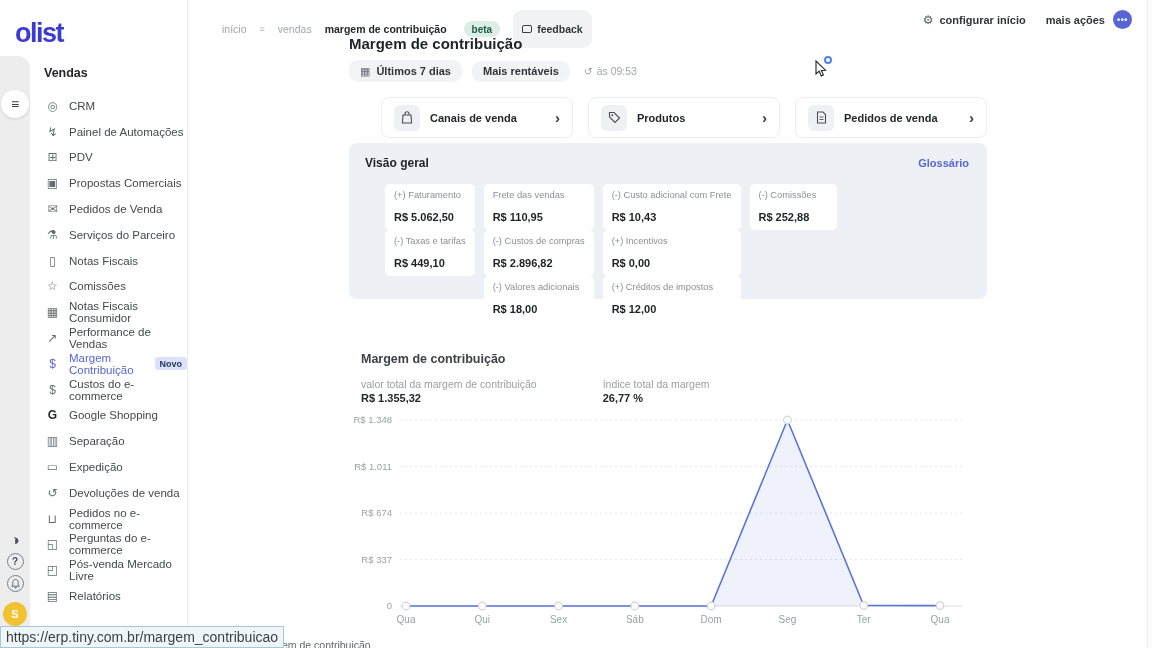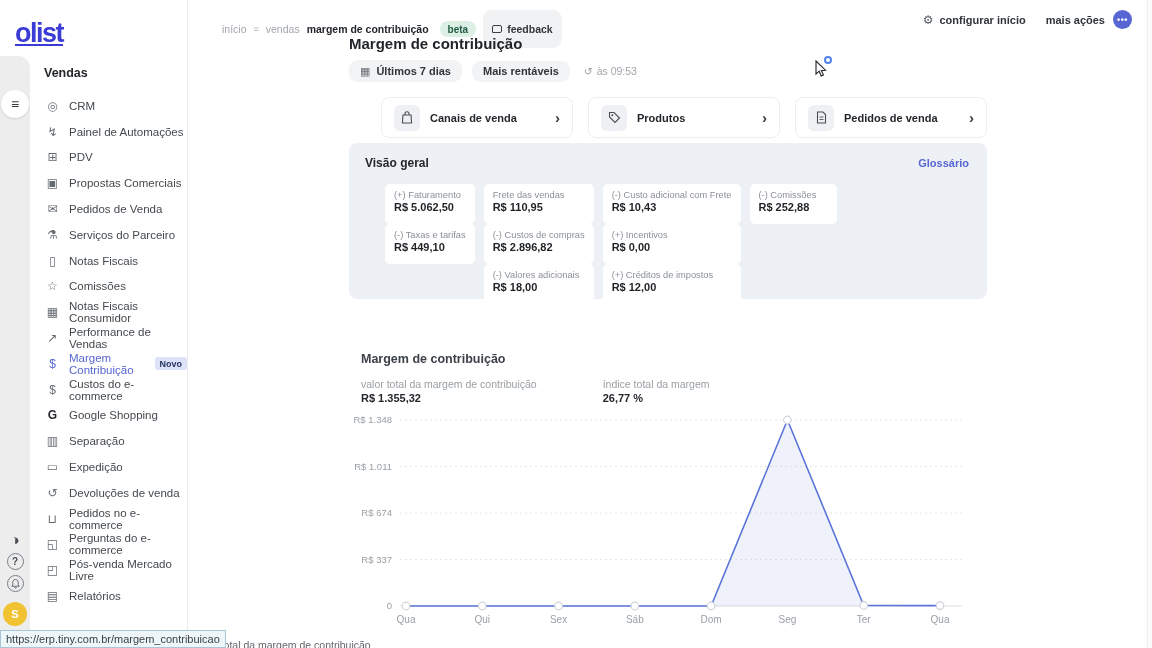--- a/index.html
+++ b/index.html
@@ -38,21 +38,21 @@
     flex:0 0 15px; }
   .nav-item.active { color:#5766d2; }
   .nav-item.active .icon { color:#5766d2; }
   .badge-novo { background:#dbe2f9; color:#28355f; font-size:9px; font-weight:bold;
     padding:1.5px 5px; border-radius:3px; margin-left:12px; }
 
   
   .main { position:absolute; left:189px; top:0; right:0; bottom:0; background:#fff; }
 
   .breadcrumb { position:absolute; left:33px; top:10px; display:flex;
-    align-items:center; gap:7px; font-size:10.5px; }
+    align-items:center; gap:13px; font-size:10.5px; }
   .crumb { color:#a2a7ac; cursor:pointer; }
   .crumb-sep { color:#b4b9be; font-size:9px; }
   .crumb-current { color:#23272c; font-weight:bold; cursor:pointer; }
   .badge-beta { background:#dcefe5; color:#1e5c41; font-size:10px; font-weight:bold;
     padding:2.5px 8px; border-radius:9px; margin-left:4px; }
   .feedback-pill { display:flex; align-items:center; gap:5px; background:#f1f2f3;
     border-radius:9px; padding:13px 9px; font-size:10.5px; font-weight:bold;
     color:#2f353a; cursor:pointer; }
   .bubble-icon { width:10px; height:8px; border:1.2px solid #3a3f45;
     border-radius:2px 2px 2px 0; }
@@ -92,54 +92,54 @@
   .overview { position:absolute; left:160px; top:143px; width:638px; height:156px;
     background:#edf0f5; border-radius:8px; }
   .overview-head { display:flex; justify-content:space-between; align-items:center;
     padding:13px 18px 8px 16px; }
   .overview-title { font-size:12px; font-weight:bold; color:#23272c; }
   .glossary-link { font-size:11px; font-weight:bold; color:#5766d2; cursor:pointer; }
   .kpi-grid { display:grid; grid-template-columns:repeat(4,1fr); gap:0 9px;
     margin:6px 150px 0 36px; width:452px; }
   .kpi-card { background:#fff; border-radius:5px; padding:6px 9px 7px; min-height:40px; }
   .kpi-label { font-size:9.3px; color:#8a9097; white-space:nowrap; overflow:hidden; }
-  .kpi-value { font-size:11px; font-weight:bold; color:#1f2327; margin-top:1px; }
+  .kpi-value { font-size:11px; font-weight:bold; color:#1f2327; margin-top:11px; }
   .kpi-card.col2 { grid-column:2; }
 
   
   .margin-section { position:absolute; left:172px; top:352px; }
   .section-title { font-size:12.5px; font-weight:bold; color:#3c4248; }
   .stats { display:flex; gap:66px; margin-top:12px; }
   .stat-label { font-size:10.5px; color:#9aa0a6; }
   .stat-value { font-size:11px; font-weight:bold; color:#23272c; margin-top:2px; }
 
   .chart-wrap { position:absolute; left:350px; top:410px; width:620px; height:222px; }
   svg text { font-family:"Liberation Sans","DejaVu Sans",sans-serif; }
   .legend { position:absolute; left:172px; top:639px; display:flex;
     align-items:center; gap:7px; }
   .legend-swatch { width:16px; height:3px; background:#5b74d8; border-radius:2px; }
   .legend-label { font-size:10.5px; color:#60666c; }
 
   
   .url-tooltip { position:absolute; left:0; bottom:0; background:#eef6fa;
-    border:1px solid #a9c6d4; padding:2px 5px; font-size:11px; color:#3c4043; }
+    border:1px solid #a9c6d4; padding:2px 5px; font-size:14px; color:#3c4043; }
   .scroll-edge { position:absolute; right:0; top:0; bottom:0; width:5px;
     border-left:1px solid #f0f0f0; background:#fbfbfb; }
   .cursor-wrap { position:absolute; left:815px; top:56px; width:24px; height:24px;
     pointer-events:none; }
   .spinner { position:absolute; left:9px; top:0; width:8px; height:8px;
     border:2.5px solid #4f83e8; border-radius:50%; background:#fff; }
 </style>
 </head>
 <body>
 
 <div class="page">
 
   <div class="rail"></div>
-  <div class="logo" style="position:absolute;left:15px;top:18px;z-index:3;text-decoration:underline;">olist</div>
+  <div class="logo" style="position:absolute;left:15px;top:18px;z-index:3;">olist</div>
   <div class="rail" style="top:56px;background:none;border:none;">
     <div class="hamburger-btn">
         <span>≡</span>
       </div>
     <div class="rail-bottom">
       <div class="rail-icon" style="font-size:15px;">◑</div>
       <div class="rail-icon ring">?</div>
       <div class="rail-icon ring">
         <svg width="9" height="10" viewBox="0 0 10 11">
             <path d="M5 0.5 C2.8 0.5 2 2.2 2 4 L2 6.5 L0.8 8 L9.2 8 L8 6.5 L8 4 C8 2.2 7.2 0.5 5 0.5 Z M4 9 A1 1 0 0 0 6 9" fill="none" stroke="#4a4f55" stroke-width="0.9"></path>

